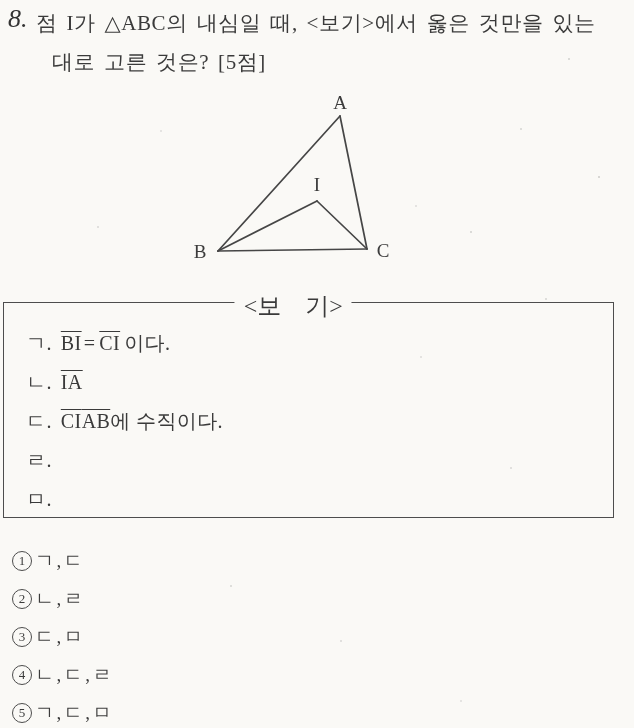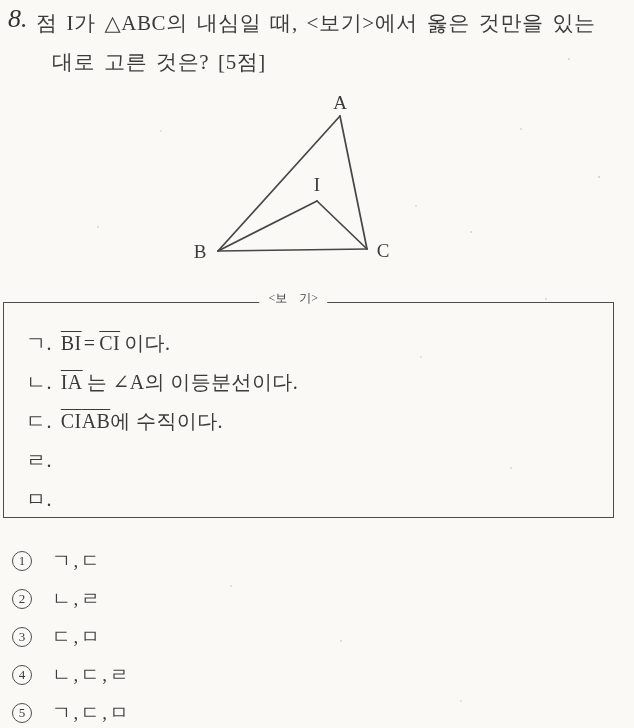--- a/index.html
+++ b/index.html
@@ -62,21 +62,21 @@
     position: absolute; left: 3px; top: 302px;
     width: 611px; height: 216px;
     border: 1.5px solid #4d4d4d;
     box-sizing: border-box;
   }
   .bogi-title {
     position: absolute; top: -13px; left: 47.5%;
     transform: translateX(-50%);
     background: #faf9f6;
     padding: 0 9px;
-    font-size: 12px; white-space: nowrap; color: #3a3a3a;
+    font-size: 24px; white-space: nowrap; color: #3a3a3a;
   }
   .bogi-items { padding: 21px 8px 0 22px; }
   .bogi-item {
     height: 39px; font-size: 20px;
     display: flex; align-items: center;
     letter-spacing: 0.4px; white-space: nowrap;
   }
   .bogi-item .marker { margin-right: 9px; }
   .ov {
     text-decoration: overline;
@@ -89,21 +89,21 @@
   .choices { position: absolute; left: 12px; top: 542px; }
   .choice { height: 38px; display: flex; align-items: center; }
   .choice-circle {
     width: 20px; height: 20px;
     border: 1.4px solid #4d4d4d; border-radius: 50%;
     box-sizing: border-box;
     font-size: 13px; line-height: 17px; text-align: center;
     color: #3c3c3c; flex: 0 0 auto;
   }
   .choice-label {
-    margin-left: 20px; font-size: 19px;
+    margin-left: 3px; font-size: 19px;
     letter-spacing: 2.5px; color: #3c3c3c;
   }
 </style>
 </head>
 <body>
 
 <div class="noise"></div>
 
 <div class="q-number">8.</div>
 <div class="q-line1">점 I가 △ABC의 내심일 때, &lt;보기&gt;에서 옳은 것만을 있는</div>
@@ -129,21 +129,20 @@
       <span class="marker">ㄱ.</span>
       <span class="ov">BI</span>
         <span class="eq">=</span>
         <span class="ov">CI</span>
         <span class="gap-l">이다.</span>
     </div>
 
     <div class="bogi-item">
       <span class="marker">ㄴ.</span>
       <span class="ov">IA</span>
-        <span class="gap-l">는 ∠A의 이등분선이다.</span>
     </div>
 
     <div class="bogi-item">
       <span class="marker">ㄷ.</span>
       <span class="ov">CI</span>
         <span class="ov">AB</span>
         <span>에 수직이다.</span>
     </div>
 
     <div class="bogi-item">

